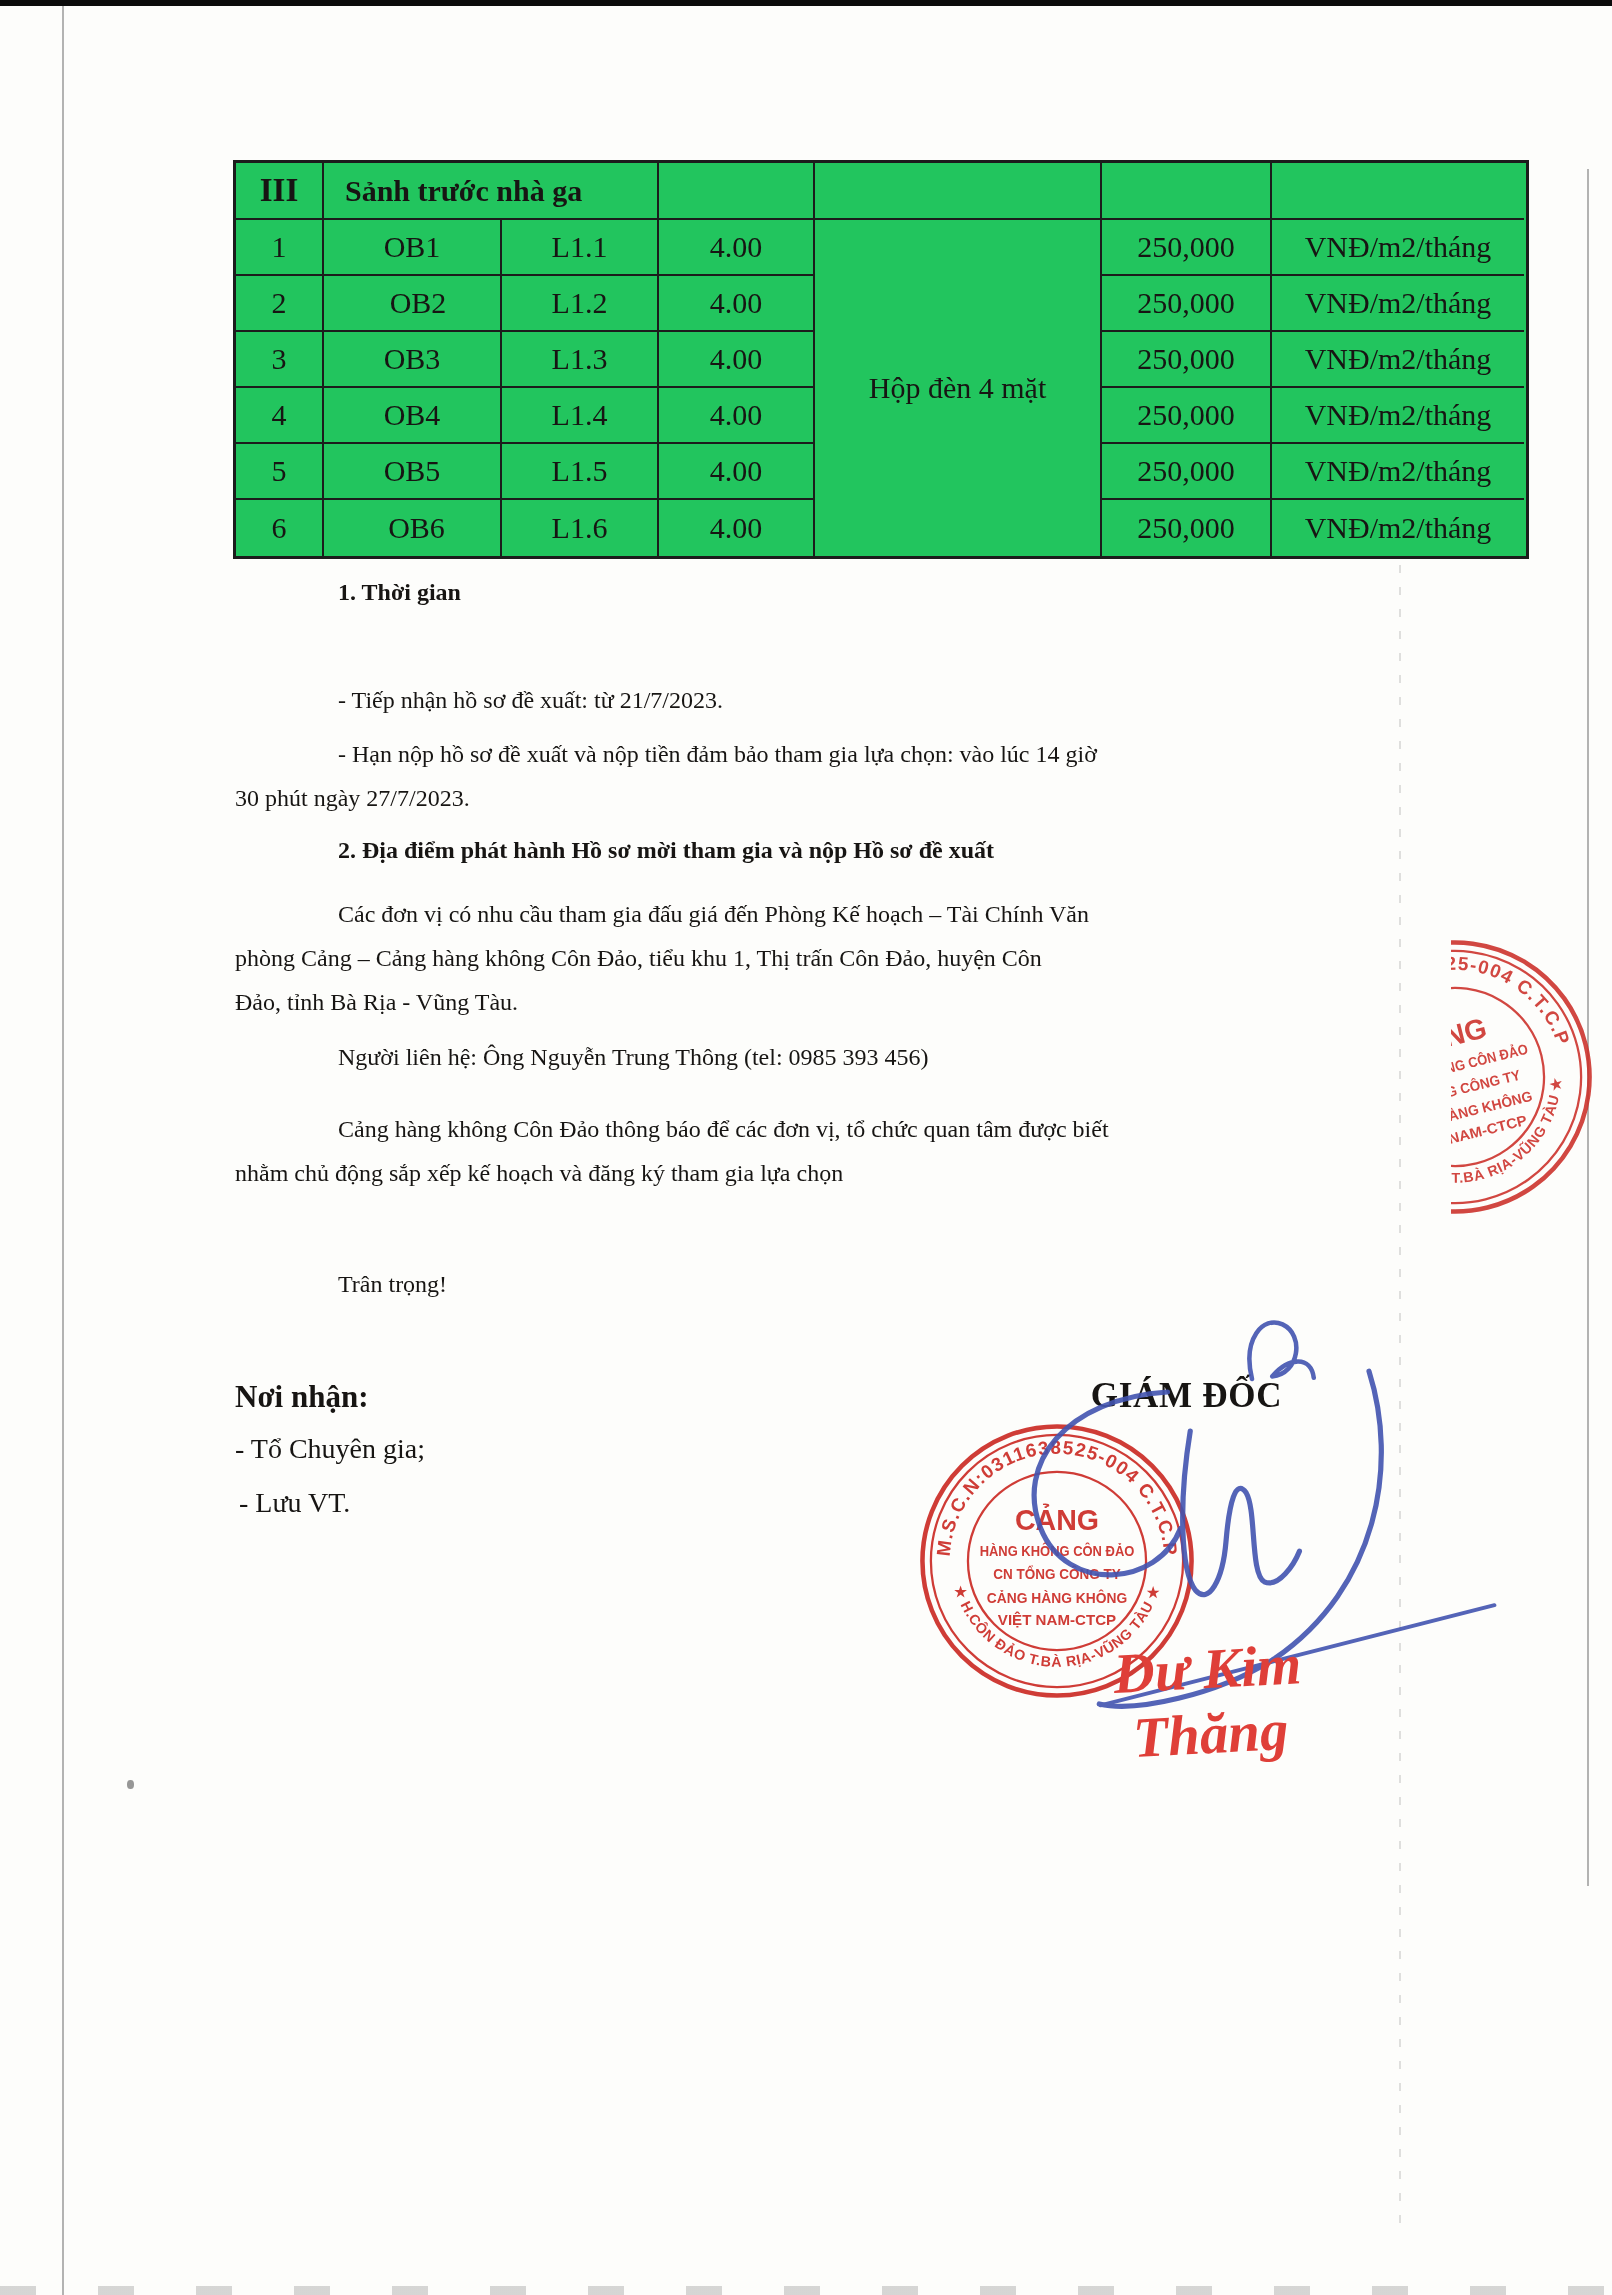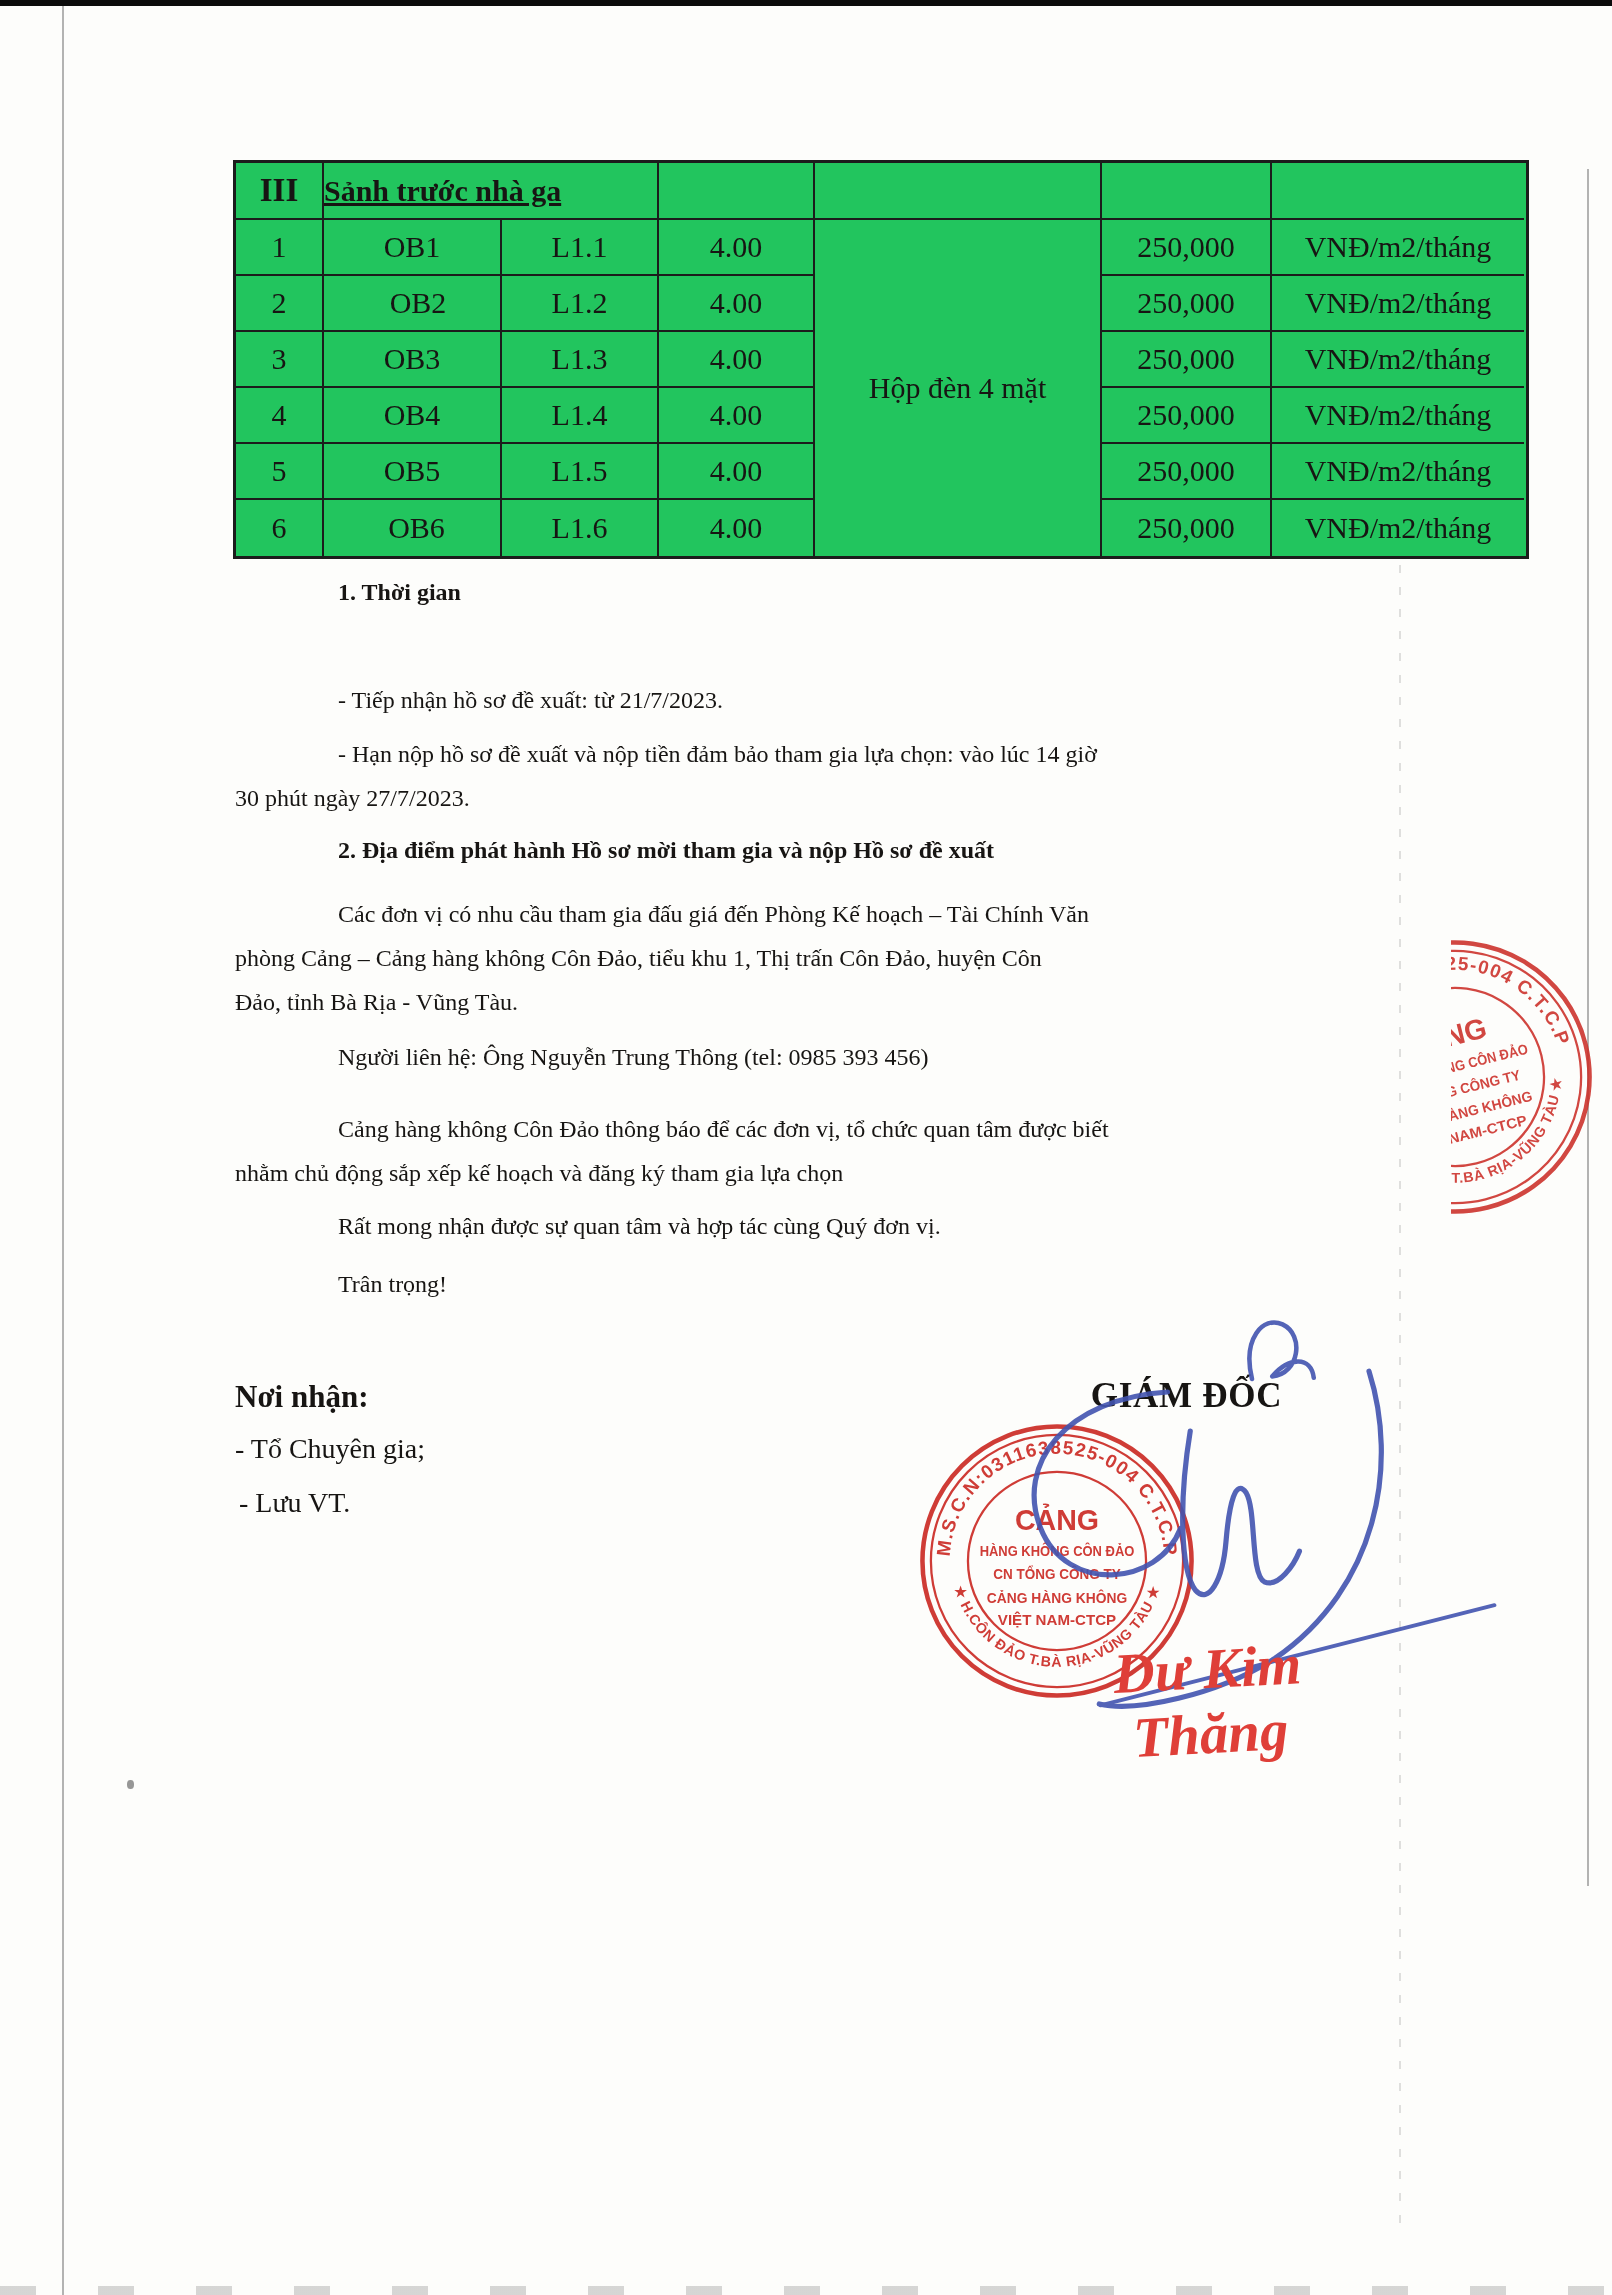--- a/index.html
+++ b/index.html
@@ -38,21 +38,21 @@
   .cell{
     border-right:2px solid #1c1c1c;
     border-bottom:2px solid #1c1c1c;
     display:flex;align-items:center;justify-content:center;
     box-sizing:border-box;
     overflow:hidden;
     white-space:nowrap;
   }
   .cell.last-col{border-right:none;}
   .cell.last-row{border-bottom:none;}
-  .cell.left{justify-content:flex-start;text-decoration:underline;}
+  .cell.left{justify-content:flex-start;padding-left:21px;}
   .bold{font-weight:bold;}
 
   
   .tblock{position:absolute;left:235px;width:1268px;font-size:24px;line-height:44px;}
   .indent{text-indent:103px;}
   .prewrap{white-space:pre-line;}
   .heading{font-weight:bold;}
 
   
   .recip-title{position:absolute;left:235px;top:1379px;font-size:31px;font-weight:bold;}
@@ -141,21 +141,20 @@
   <div class="tblock indent prewrap" style="top:732px;">- Hạn nộp hồ sơ đề xuất và nộp tiền đảm bảo tham gia lựa chọn: vào lúc 14 giờ
 30 phút ngày 27/7/2023.</div>
 
   <div class="tblock heading" style="left:338px;top:828px;width:1164px;">2. Địa điểm phát hành Hồ sơ mời tham gia và nộp Hồ sơ đề xuất</div>
   <div class="tblock indent prewrap" style="top:892px;">Các đơn vị có nhu cầu tham gia đấu giá đến Phòng Kế hoạch – Tài Chính Văn
 phòng Cảng – Cảng hàng không Côn Đảo, tiểu khu 1, Thị trấn Côn Đảo, huyện Côn
 Đảo, tỉnh Bà Rịa - Vũng Tàu.</div>
   <div class="tblock indent" style="top:1035px;">Người liên hệ: Ông Nguyễn Trung Thông (tel: 0985 393 456)</div>
   <div class="tblock indent prewrap" style="top:1107px;">Cảng hàng không Côn Đảo thông báo để các đơn vị, tổ chức quan tâm được biết
 nhằm chủ động sắp xếp kế hoạch và đăng ký tham gia lựa chọn</div>
-  <div class="tblock indent" style="top:1204px;">Rất mong nhận được sự quan tâm và hợp tác cùng Quý đơn vị.</div>
   <div class="tblock indent" style="top:1262px;">Trân trọng!</div>
 
   <div class="recip-title">Nơi nhận:</div>
   <div class="recip-item" style="left:235px;top:1433px;">- Tổ Chuyên gia;</div>
   <div class="recip-item" style="left:239px;top:1487px;">- Lưu VT.</div>
 
   <div class="signer-title">GIÁM ĐỐC</div>
 
   <div class="seal-frag-wrap">
     <svg viewBox="0 0 440 440" width="286" height="286">

